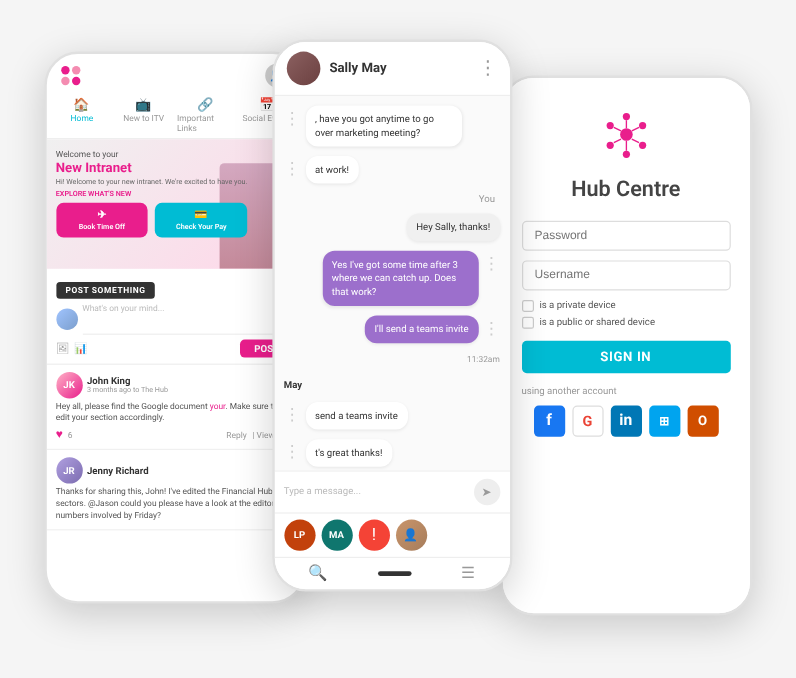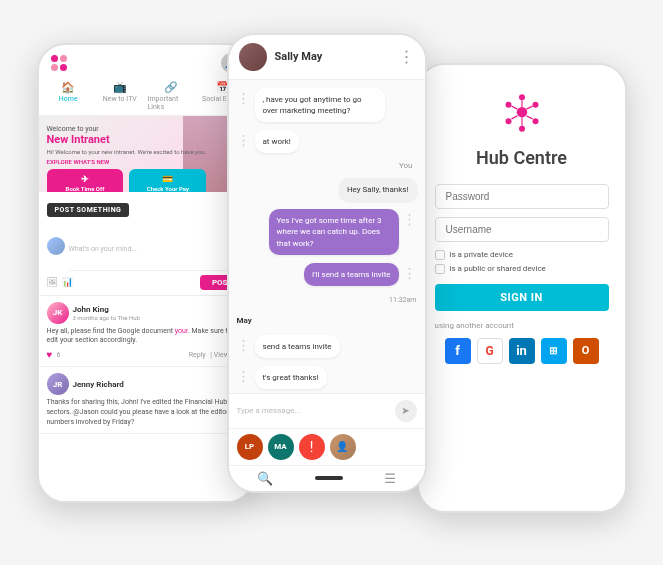--- a/index.html
+++ b/index.html
@@ -82,21 +82,21 @@
       color: #999;
       cursor: pointer;
     }
     .nav-tab.active { color: #00bcd4; }
     .nav-tab-icon { font-size: 11px; margin-bottom: 1px; }
     .nav-tab.active .nav-tab-icon { color: #00bcd4; }
     .nav-tab:first-child .nav-tab-icon { color: #00bcd4; }
 
     .hero-section {
       position: relative;
-      height: 76px;
+      height: 108px;
       background: linear-gradient(135deg, #f8f8f8, #ffe0f0);
       overflow: hidden;
     }
     .hero-img-placeholder {
       width: 100%; height: 100%;
       display: flex; align-items: center; justify-content: center;
       background: linear-gradient(135deg, #f0f0f0, #ffd6e8);
       position: relative;
     }
     .hero-person {
@@ -163,21 +163,20 @@
       width: 18px; height: 18px; border-radius: 50%;
       background: linear-gradient(135deg, #a0c4ff, #7b9ecc);
       flex-shrink: 0;
     }
     .post-input {
       flex: 1;
       font-size: 7px;
       color: #bbb;
       border-bottom: 1px solid #eee;
       padding-bottom: 17px;
-      margin-top: 24px;
     }
     .post-actions-row {
       display: flex;
       align-items: center;
       margin-top: 4px;
       gap: 4px;
     }
     .post-action-icon { font-size: 9px; color: #999; }
     .post-submit {
       margin-left: auto;

